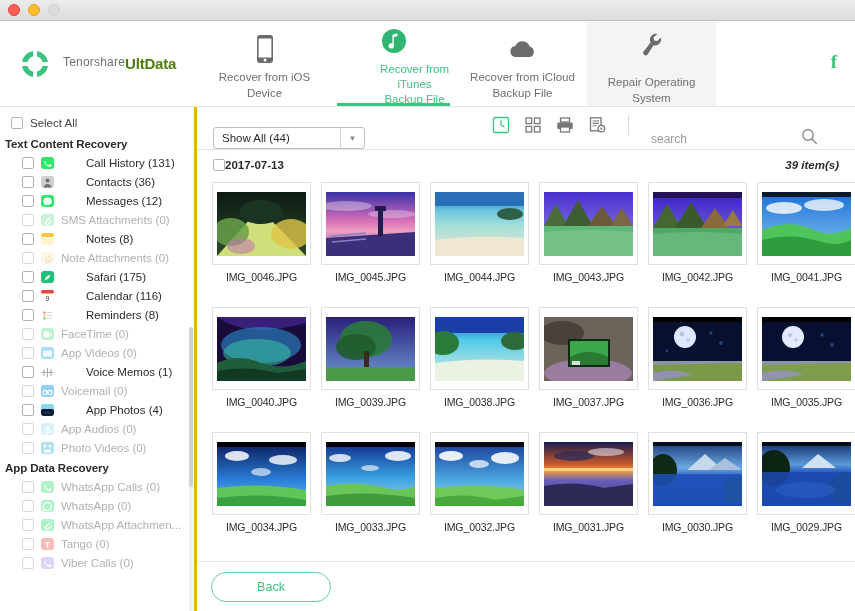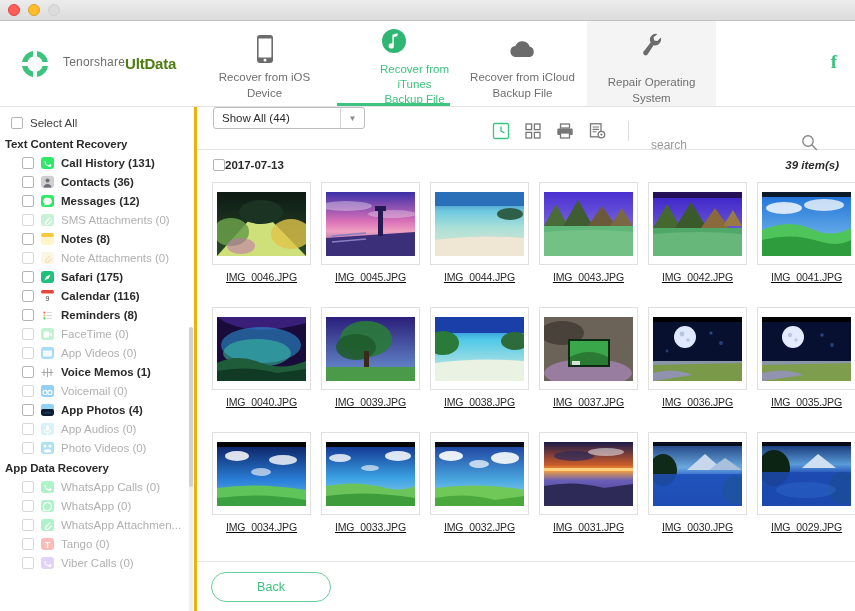--- a/index.html
+++ b/index.html
@@ -68,28 +68,28 @@
   .selectall { display:flex; align-items:center; gap:7px; padding: 4px 0 4px 11px; }
   .selectall span { font-size: 11.5px; color:#3d3d3d; }
   .group-title { font-size: 11.5px; color:#2b2b2b; font-weight: 600; padding: 5px 0 3px 5px; letter-spacing:-.1px;}
   .row {
     display:flex; align-items:center; gap:7px; height: 19px; padding-left: 22px;
   }
   .row.sel { background:#d8d8d8; }
   .ricon { width: 13px; height:13px; flex:0 0 13px; border-radius: 3px; position:relative; overflow:hidden;}
   .rlabel { font-size: 11.5px; color:#2b2b2b; white-space:nowrap; }
   .row.disabled .rlabel { color:#b0b0b0; }
-  .row.bold .rlabel { font-weight: 700; }
+  .row.bold .rlabel { font-weight: 400; margin-left: 25px; }
   .scroll-track { position:absolute; right:1px; top: 220px; width:4px; height: 300px; background:#f0f0f0; border-radius:2px;}
   .scroll-thumb { position:absolute; right:1px; top: 220px; width:4px; height: 160px; background:#d0d0d0; border-radius:2px;}
 
   
   .main { flex: 1 1 auto; display:flex; flex-direction:column; min-width:0; background:#fff; }
   .toolbar {
-    height: 43px; flex:0 0 43px; display:flex; align-items:flex-start;
+    height: 43px; flex:0 0 43px; display:flex; align-items:flex-end;
     border-bottom: 1px solid #e3e3e3; padding: 0 14px 0 16px; gap: 10px;
   }
   .select {
     width: 152px; height: 22px; border:1px solid #bdbdbd; border-radius:3px;
     display:flex; align-items:center; background:#fff; font-size:11.5px; color:#2b2b2b;
   }
   .select .sv { flex:1 1 auto; padding-left: 8px; }
   .select .sc { width: 24px; height:100%; border-left:1px solid #d6d6d6; display:flex;
                 align-items:center; justify-content:center; color:#8a8a8a; font-size: 8px;}
   .tspacer { flex: 1 1 auto; }
@@ -106,21 +106,21 @@
   .subbar {
     height: 30px; flex:0 0 30px; display:flex; align-items:center;
     padding: 0 16px 0 16px; 
   }
   .subbar .date { font-size: 11.5px; color:#2b2b2b; font-weight:600; }
   .subbar .cnt { margin-left:auto; font-size: 11.5px; color:#2b2b2b; font-weight:600;font-style:italic; }
 
   .grid {
     flex: 1 1 auto; overflow: hidden; padding: 2px 10px 0 14px;
     display: grid; grid-template-columns: repeat(6, 101px);
-    grid-auto-rows: 125px; column-gap: 8px; row-gap: 0px; align-content: start; text-decoration: underline;
+    grid-auto-rows: 125px; column-gap: 8px; row-gap: 0px; align-content: start;
   }
   .cell { display:flex; flex-direction:column; align-items:center; }
   .thumb {
     width: 99px; height: 83px; background:#fff; border:1px solid #e0e0e0;
     display:flex; align-items:center; justify-content:center;
   }
   .pic { width: 89px; height: 64px; overflow:hidden; position:relative; }
   .fname { font-size: 10.5px; color:#2b2b2b; margin-top: 6px; letter-spacing:-.1px;}
 
   

